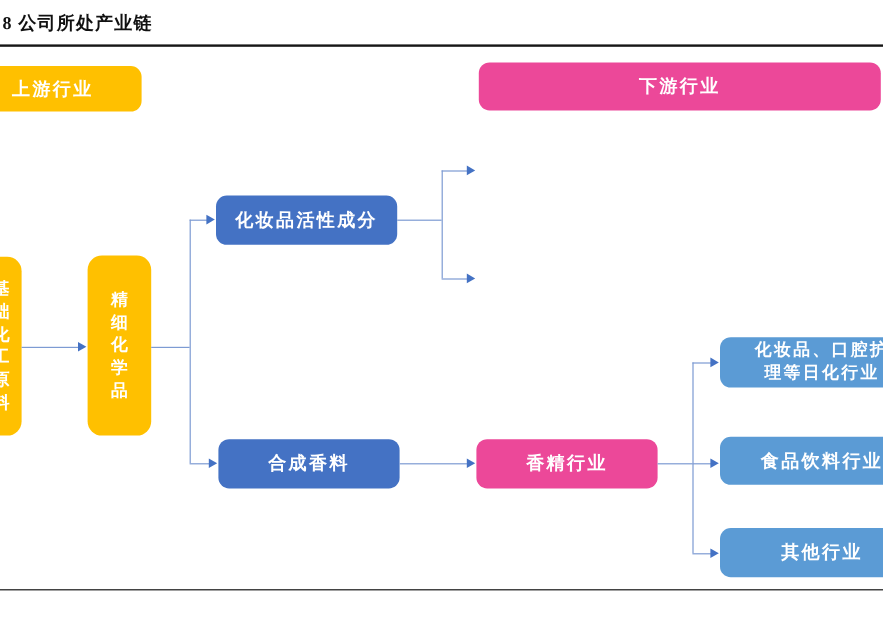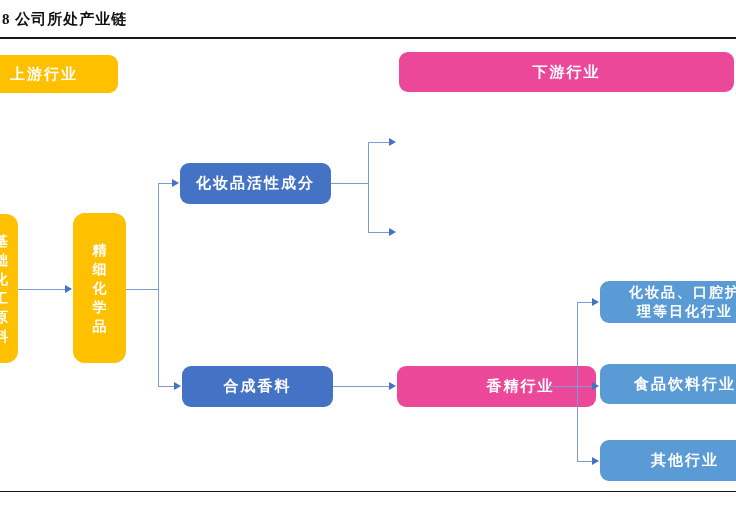--- a/index.html
+++ b/index.html
@@ -78,21 +78,21 @@
 品</span>
   </div>
 
   <div class="box blue fs15" style="left:180px;top:163px;width:151px;height:41px;">
     <span class="lbl">化妆品活性成分</span>
   </div>
   <div class="box blue fs15" style="left:182px;top:366px;width:151px;height:41px;">
     <span class="lbl">合成香料</span>
   </div>
 
-  <div class="box orange fs15" style="left:397px;top:366px;width:151px;height:41px;padding-left:48px;">
+  <div class="box orange fs15" style="left:397px;top:366px;width:151px;height:41px;">
     <span class="lbl">香精行业</span>
   </div>
 
   <div class="box lblue fs14 two-line" style="left:600px;top:281px;width:170px;height:42px;">
     <span class="lbl">化妆品、口腔护
 理等日化行业</span>
   </div>
   <div class="box lblue fs15" style="left:600px;top:364px;width:170px;height:40px;">
     <span class="lbl">食品饮料行业</span>
   </div>

